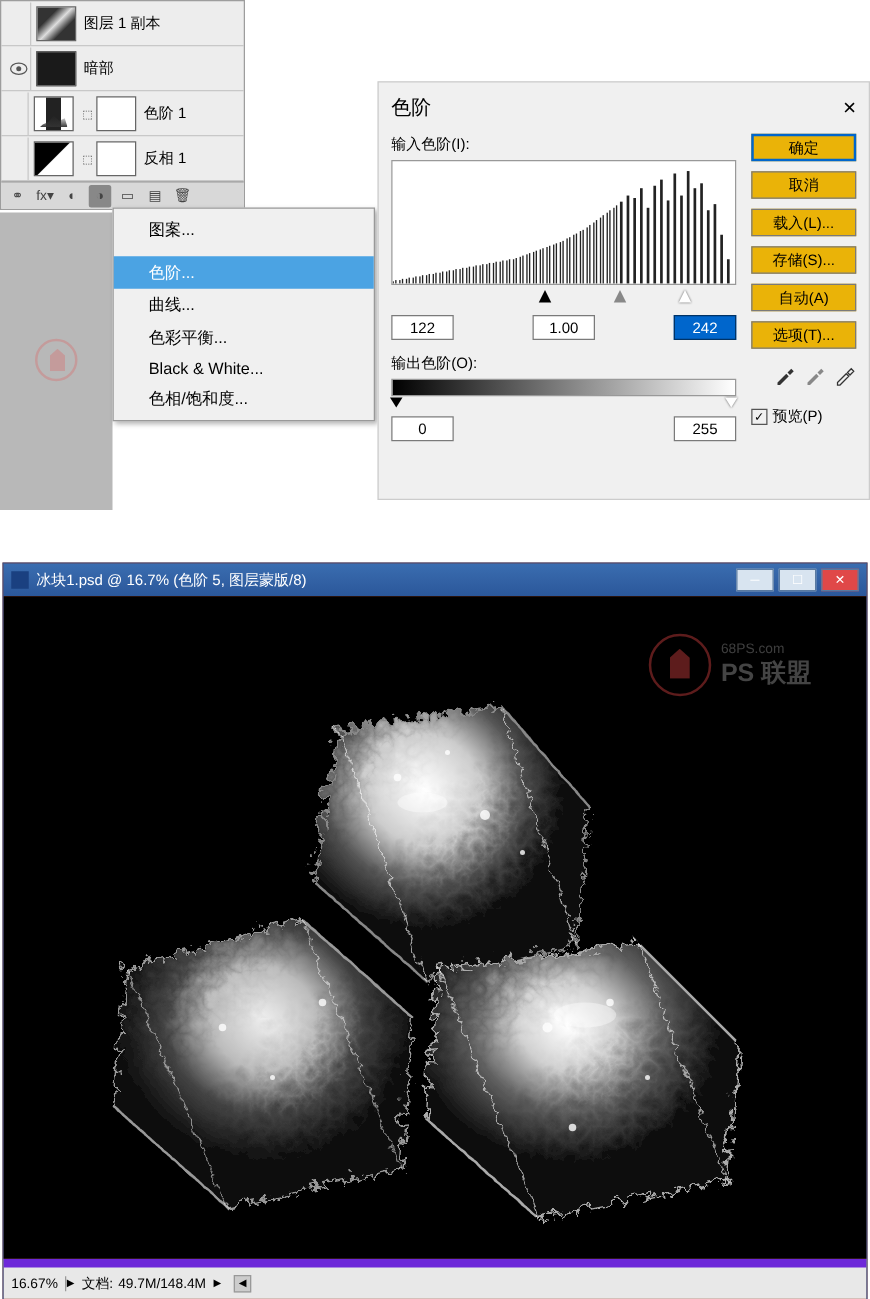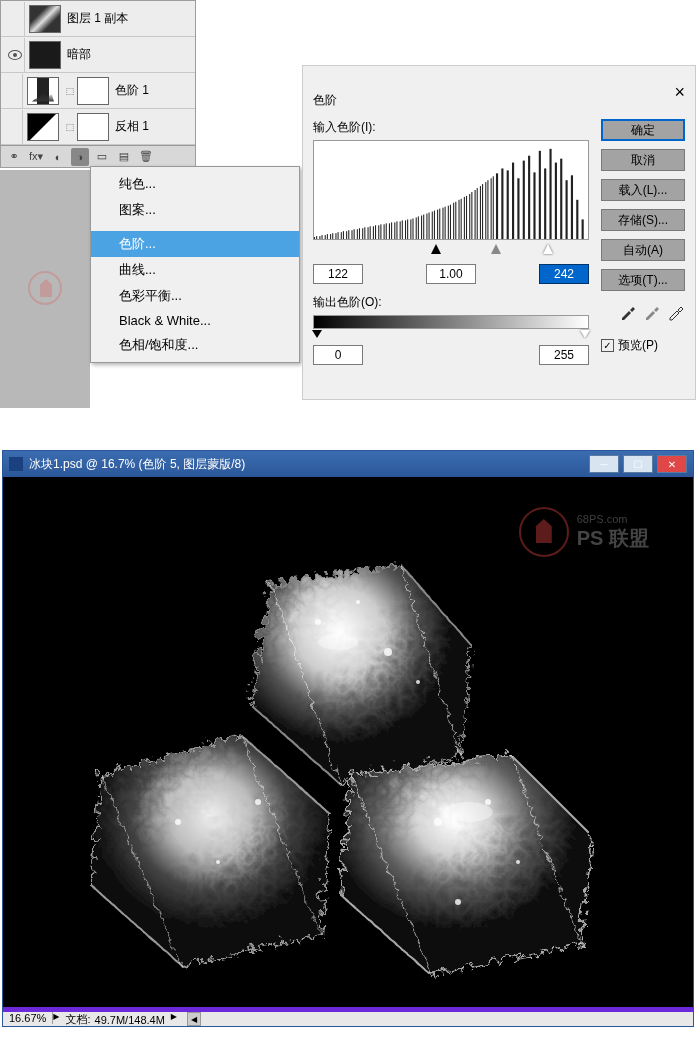--- a/index.html
+++ b/index.html
@@ -37,21 +37,21 @@
 
 
 .gray-block { position: absolute; left: 0; top: 170px; width: 90px; height: 238px; background: #b8b8b8; display: flex; align-items: center; justify-content: center; }
 .watermark-small { opacity: 0.25; }
 .wm-logo { width: 34px; height: 34px; border: 2px solid #e94646; border-radius: 50%; position: relative; margin: 0 auto 2px; }
 .wm-logo::after { content: ""; position: absolute; width: 12px; height: 18px; background: #e94646; left: 10px; top: 6px; clip-path: polygon(50% 0, 100% 30%, 100% 100%, 0 100%, 0 30%); }
 
 
 .levels-dialog { position: absolute; left: 302px; top: 65px; width: 394px; height: 335px; background: #f0f0f0; border: 1px solid #ccc; padding: 10px; }
 .dlg-header { display: flex; align-items: center; margin-bottom: 10px; }
-.dlg-title { font-size: 12px; flex: 1; margin-top: 16px; }
+.dlg-title { font-size: 16px; flex: 1; }
 .dlg-close { font-size: 18px; cursor: pointer; }
 .dlg-body { display: flex; gap: 12px; }
 .dlg-left { flex: 1; }
 .dlg-right { width: 84px; display: flex; flex-direction: column; gap: 8px; }
 .channel-row { display: flex; align-items: center; font-size: 12px; margin-bottom: 8px; justify-content: center; gap: 6px; }
 .channel-select { width: 110px; height: 20px; border: 1px solid #7a7a7a; font-size: 12px; padding-left: 4px; }
 .sect-label { font-size: 12px; margin-bottom: 4px; }
 .hist-box { border: 1px solid #999; height: 100px; background: #fff; position: relative; overflow: hidden; margin-bottom: 4px; }
 .hist-svg { width: 100%; height: 100%; }
 .slider-track { height: 14px; position: relative; margin-bottom: 6px; }
@@ -59,21 +59,21 @@
 .tri.black { border-bottom: 10px solid #000; left: 118px; }
 .tri.gray { border-bottom: 10px solid #888; left: 178px; }
 .tri.white { border-bottom: 10px solid #fff; left: 230px; filter: drop-shadow(0 0 1px #555); }
 .input-row { display: flex; justify-content: space-between; margin-bottom: 10px; }
 .val-input { width: 50px; height: 20px; border: 1px solid #7a7a7a; text-align: center; font-size: 12px; }
 .val-input.highlighted { background: #0066cc; color: #fff; border-color: #003366; }
 .output-bar { height: 14px; background: linear-gradient(to right, #000, #fff); border: 1px solid #999; margin-bottom: 4px; position: relative; }
 .out-tri { position: absolute; width: 0; height: 0; border-left: 5px solid transparent; border-right: 5px solid transparent; bottom: -10px; }
 .out-tri.black { border-top: 8px solid #000; left: -2px; }
 .out-tri.white { border-top: 8px solid #fff; right: -2px; filter: drop-shadow(0 0 1px #555); }
-.btn { height: 22px; border: 1px solid #7a7a7a; background: #a3a3a3; font-size: 12px; cursor: pointer; }
+.btn { height: 22px; border: 1px solid #7a7a7a; background: #eab308; font-size: 12px; cursor: pointer; }
 .btn.primary { border: 2px solid #0066cc; }
 .droppers { display: flex; gap: 6px; justify-content: flex-end; margin-top: 4px; }
 .dropper { width: 18px; height: 18px; position: relative; }
 .dropper svg { width: 100%; height: 100%; }
 .preview-row { display: flex; align-items: center; gap: 4px; font-size: 12px; margin-top: 8px; }
 .chk { width: 13px; height: 13px; border: 1px solid #555; display: flex; align-items: center; justify-content: center; font-size: 10px; }
 
 
 .img-window { margin: 40px 2px 0; border: 1px solid #2b579a; background: #c2410c; }
 .titlebar { height: 26px; background: linear-gradient(to bottom, #3a6db0, #2b579a); display: flex; align-items: center; padding: 0 6px; color: #fff; font-size: 12px; }
@@ -82,21 +82,21 @@
 .win-btns { display: flex; gap: 4px; }
 .win-btn { width: 30px; height: 18px; background: #d8e4f0; border: 1px solid #5a7aa0; display: flex; align-items: center; justify-content: center; font-size: 10px; cursor: pointer; }
 .win-btn.close { background: #e04848; color: #fff; }
 .canvas-area { height: 530px; background: #000; position: relative; overflow: hidden; display: flex; align-items: center; justify-content: center; }
 .watermark-big { position: absolute; right: 44px; top: 30px; opacity: 0.4; display: flex; align-items: center; gap: 8px; }
 .wm-big-logo { width: 50px; height: 50px; border: 2px solid #e94646; border-radius: 50%; position: relative; }
 .wm-big-logo::after { content: ""; position: absolute; width: 16px; height: 24px; background: #e94646; left: 15px; top: 10px; clip-path: polygon(50% 0, 100% 30%, 100% 100%, 0 100%, 0 30%); }
 .wm-big-text { font-size: 11px; color: #999; }
 .wm-big-text .ps { font-size: 20px; font-weight: bold; color: #aaa; }
 .ice-svg { width: 620px; height: 480px; }
-.statusbar { height: 19px; background: #e8e8e8; display: flex; align-items: flex-start; font-size: 11px; border-top: 5px solid #6d28d9; }
+.statusbar { height: 32px; background: #e8e8e8; display: flex; align-items: center; font-size: 11px; border-top: 7px solid #6d28d9; }
 .sb-zoom { padding: 0 6px; border-right: 1px solid #999; }
 .sb-doc { padding: 0 6px; display: flex; align-items: center; gap: 4px; }
 .sb-arrow { font-size: 8px; }
 .sb-scroll { flex: 1; display: flex; align-items: center; padding-left: 10px; gap: 2px; }
 .sb-scrollarrow { width: 14px; height: 14px; background: #ccc; border: 1px solid #999; display: flex; align-items: center; justify-content: center; font-size: 8px; }
 </style>
 </head>
 <body>
 
 <div class="top-section">
@@ -139,21 +139,20 @@
     </div>
   </div>
 
   <div class="gray-block">
     <div class="watermark-small">
       <div class="wm-logo"></div>
     </div>
   </div>
 
   <div class="context-menu">
-    <div class="menu-item">纯色...</div>
     <div class="menu-item">图案...</div>
     <div style="height:8px"></div>
     <div class="menu-item selected">色阶...</div>
     <div class="menu-item">曲线...</div>
     <div class="menu-item">色彩平衡...</div>
     <div class="menu-item">Black &amp; White...</div>
     <div class="menu-item">色相/饱和度...</div>
   </div>
 
   <div class="levels-dialog">

